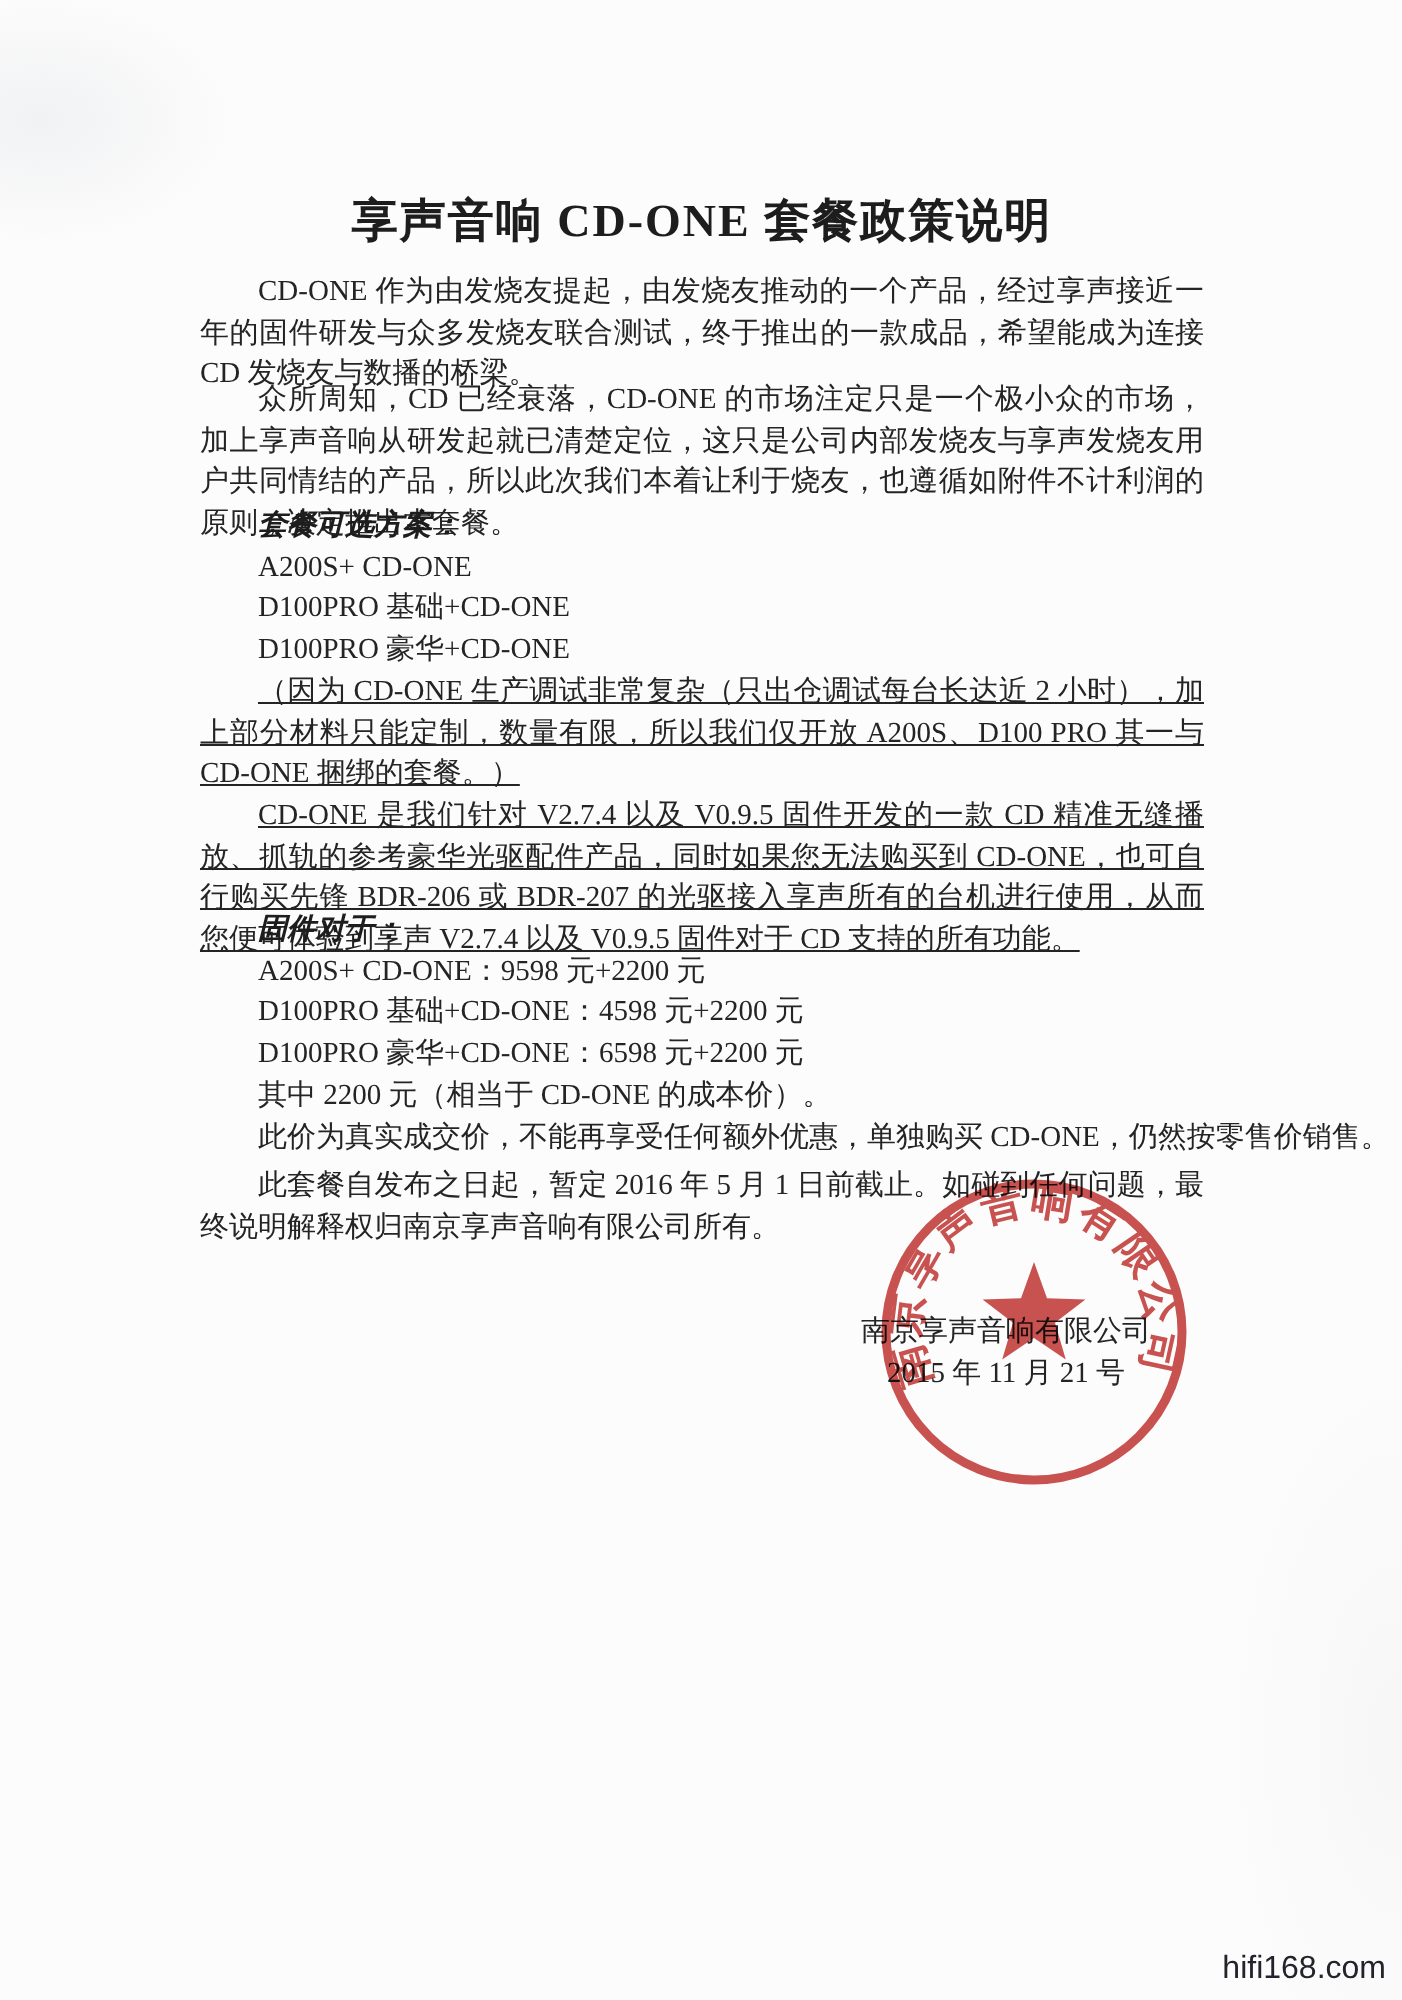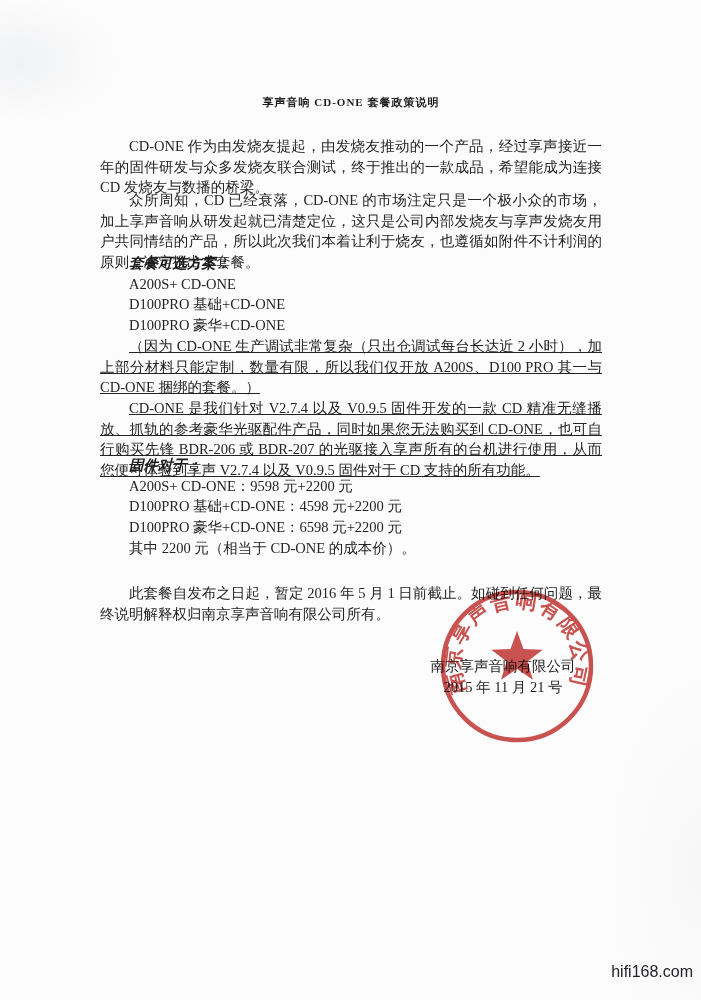--- a/index.html
+++ b/index.html
@@ -10,21 +10,21 @@
     background:
       radial-gradient(ellipse 140px 90px at 20px 60px, rgba(190,195,205,.18), rgba(255,255,255,0) 70%),
       radial-gradient(ellipse 120px 260px at 699px 870px, rgba(200,200,210,.10), rgba(255,255,255,0) 75%),
       #fcfcfc;
     overflow:hidden;
     font-family:"Liberation Serif","DejaVu Serif",serif;
     color:#222;
   }
   .doc-title{
     position:absolute;left:100px;top:95px;width:502px;
-    text-align:center;font-weight:bold;font-size:11px;letter-spacing:1px;color:#1d1d1d;
+    text-align:center;font-weight:bold;font-size:23px;letter-spacing:1px;color:#1d1d1d;
   }
   .para{
     position:absolute;left:100px;width:502px;margin:0;
     font-size:14.5px;line-height:20.7px;text-align:justify;color:#242424;
   }
   .indent{text-indent:2em;}
   .block{
     position:absolute;left:100px;width:502px;
     font-size:14.5px;line-height:20.7px;color:#242424;
   }
@@ -46,21 +46,21 @@
     mix-blend-mode:multiply;
     opacity:.9;
     filter:blur(.3px);
   }
   .stamp svg{display:block;width:160px;height:160px;}
   .stamp text{
     font-family:"Liberation Serif","DejaVu Serif",serif;
     font-size:21px;font-weight:bold;letter-spacing:2px;
   }
   .watermark{
-    position:absolute;right:8px;bottom:19px;
+    position:absolute;right:8px;bottom:6px;
     font-family:"Liberation Sans","DejaVu Sans",sans-serif;
     font-size:16px;color:#23232b;
   }
 </style>
 </head>
 <body>
 
 <div class="page">
 
   <div class="doc-title">享声音响 CD-ONE 套餐政策说明</div>
@@ -77,20 +77,21 @@
     <p class="para indent">（因为 CD-ONE 生产调试非常复杂（只出仓调试每台长达近 2 小时），加上部分材料只能定制，数量有限，所以我们仅开放 A200S、D100 PRO 其一与 CD-ONE 捆绑的套餐。）</p>
     <p class="para indent">CD-ONE 是我们针对 V2.7.4 以及 V0.9.5 固件开发的一款 CD 精准无缝播放、抓轨的参考豪华光驱配件产品，同时如果您无法购买到 CD-ONE，也可自行购买先锋 BDR-206 或 BDR-207 的光驱接入享声所有的台机进行使用，从而您便可体验到享声 V2.7.4 以及 V0.9.5 固件对于 CD 支持的所有功能。</p>
   </div>
 
   <div class="block pos-pricing">
     <div class="heading">固件对于：</div>
     <div class="line">A200S+ CD-ONE：9598 元+2200 元</div>
     <div class="line">D100PRO 基础+CD-ONE：4598 元+2200 元</div>
     <div class="line">D100PRO 豪华+CD-ONE：6598 元+2200 元</div>
     <div class="line">其中 2200 元（相当于 CD-ONE 的成本价）。</div>
+    <div class="line">此价为真实成交价，不能再享受任何额外优惠，单独购买 CD-ONE，仍然按零售价销售。</div>
   </div>
 
   <p class="para indent pos-closing">此套餐自发布之日起，暂定 2016 年 5 月 1 日前截止。如碰到任何问题，最终说明解释权归南京享声音响有限公司所有。</p>
 
   <div class="signature">
     <div>南京享声音响有限公司</div>
     <div>2015 年 11 月 21 号</div>
   </div>
 
   <div class="stamp">

